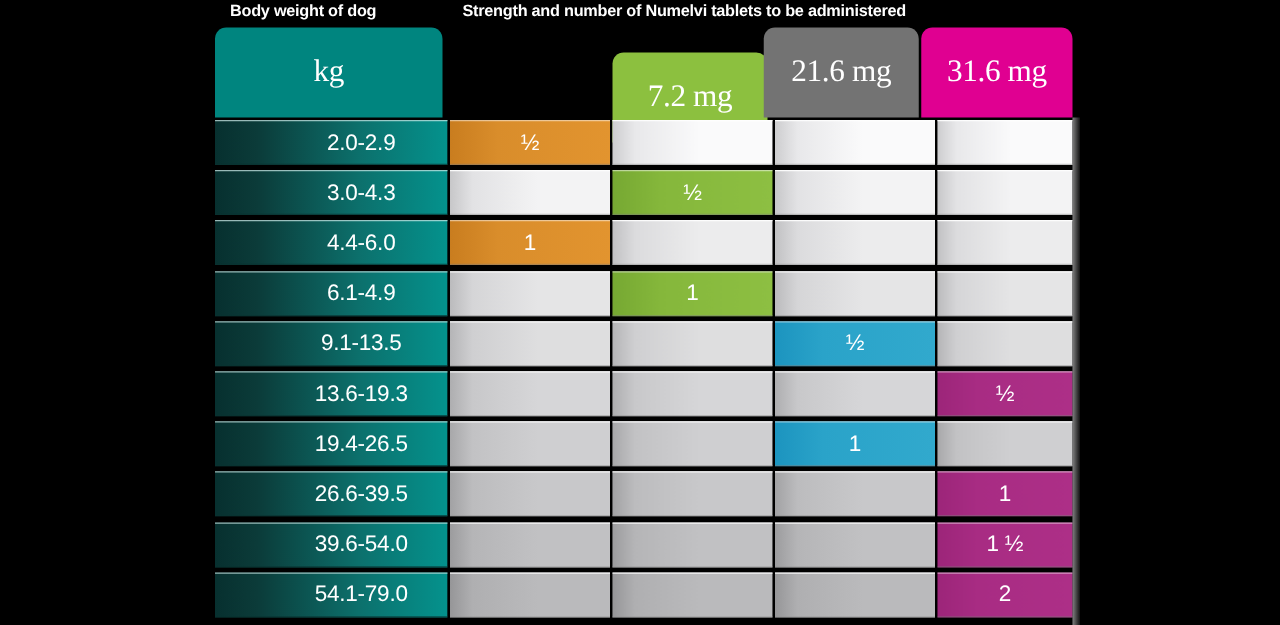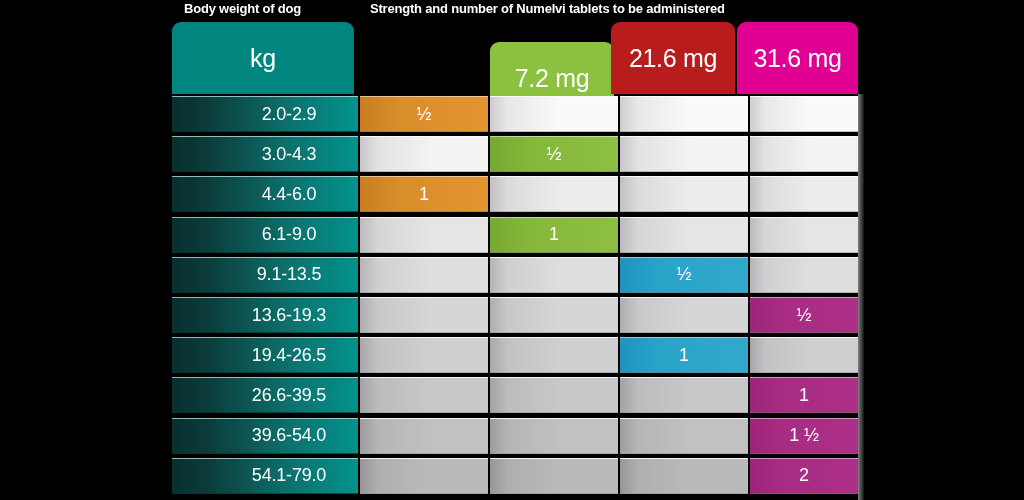--- a/index.html
+++ b/index.html
@@ -40,20 +40,21 @@
   .caption-weight { left: 14px; }
   .caption-strength { left: 200px; }
 
   
   .header-row {
     position: absolute;
     left: 0;
     top: 22px;
     height: 72px;
     width: 690px;
+    font-family: Liberation Serif, serif;
   }
   .hcell {
     position: absolute;
     top: 0;
     height: 72px;
     border-radius: 9px 9px 0 0;
     display: flex;
     align-items: center;
     justify-content: center;
     color: #ffffff;
@@ -138,21 +139,21 @@
 <div id="table-root">
 
   <div class="captions">
     <div class="caption caption-weight">Body weight of dog</div>
     <div class="caption caption-strength">Strength and number of Numelvi tablets to be administered</div>
   </div>
 
   <div class="header-row">
       <div class="hcell hcell-kg" style="background: rgb(0, 133, 127);">kg</div>
       <div class="hcell hcell-c2" style="background: rgb(140, 192, 63);">7.2 mg</div>
-      <div class="hcell hcell-c3" style="background: #b91c1c;">21.6 mg</div>
+      <div class="hcell hcell-c3" style="background: #737373;">21.6 mg</div>
       <div class="hcell hcell-c4" style="background: rgb(224, 0, 145);">31.6 mg</div>
     </div>
 
   <div class="body-grid">
       <div class="row" style="top: 0px;">
         <div class="cell cell-kg">2.0-2.9</div>
         <div class="cell cell-dose cell-d1 dose-c1">
           <span class="frac">½</span>
         </div>
         <div class="cell cell-empty cell-d2" style="--e1: rgb(205,205,207); --e2: rgb(232,232,234); --e3: rgb(250,250,251);"></div>
@@ -171,21 +172,21 @@
       <div class="row" style="top: 80.4px;">
         <div class="cell cell-kg">4.4-6.0</div>
         <div class="cell cell-dose cell-d1 dose-c1">
           <span class="frac">1</span>
         </div>
         <div class="cell cell-empty cell-d2" style="--e1: rgb(193,193,195); --e2: rgb(219,219,221); --e3: rgb(236,236,237);"></div>
         <div class="cell cell-empty cell-d3" style="--e1: rgb(193,193,195); --e2: rgb(219,219,221); --e3: rgb(236,236,237);"></div>
         <div class="cell cell-empty cell-d4" style="--e1: rgb(193,193,195); --e2: rgb(219,219,221); --e3: rgb(236,236,237);"></div>
       </div>
       <div class="row" style="top: 120.6px;">
-        <div class="cell cell-kg">6.1-9.0</div>
+        <div class="cell cell-kg">6.1-4.9</div>
         <div class="cell cell-empty cell-d1" style="--e1: rgb(187,187,189); --e2: rgb(213,213,215); --e3: rgb(229,229,230);"></div>
         <div class="cell cell-dose cell-d2 dose-c2">
           <span class="frac">1</span>
         </div>
         <div class="cell cell-empty cell-d3" style="--e1: rgb(187,187,189); --e2: rgb(213,213,215); --e3: rgb(229,229,230);"></div>
         <div class="cell cell-empty cell-d4" style="--e1: rgb(187,187,189); --e2: rgb(213,213,215); --e3: rgb(229,229,230);"></div>
       </div>
       <div class="row" style="top: 160.8px;">
         <div class="cell cell-kg">9.1-13.5</div>
         <div class="cell cell-empty cell-d1" style="--e1: rgb(181,181,183); --e2: rgb(207,207,209); --e3: rgb(222,222,223);"></div>

